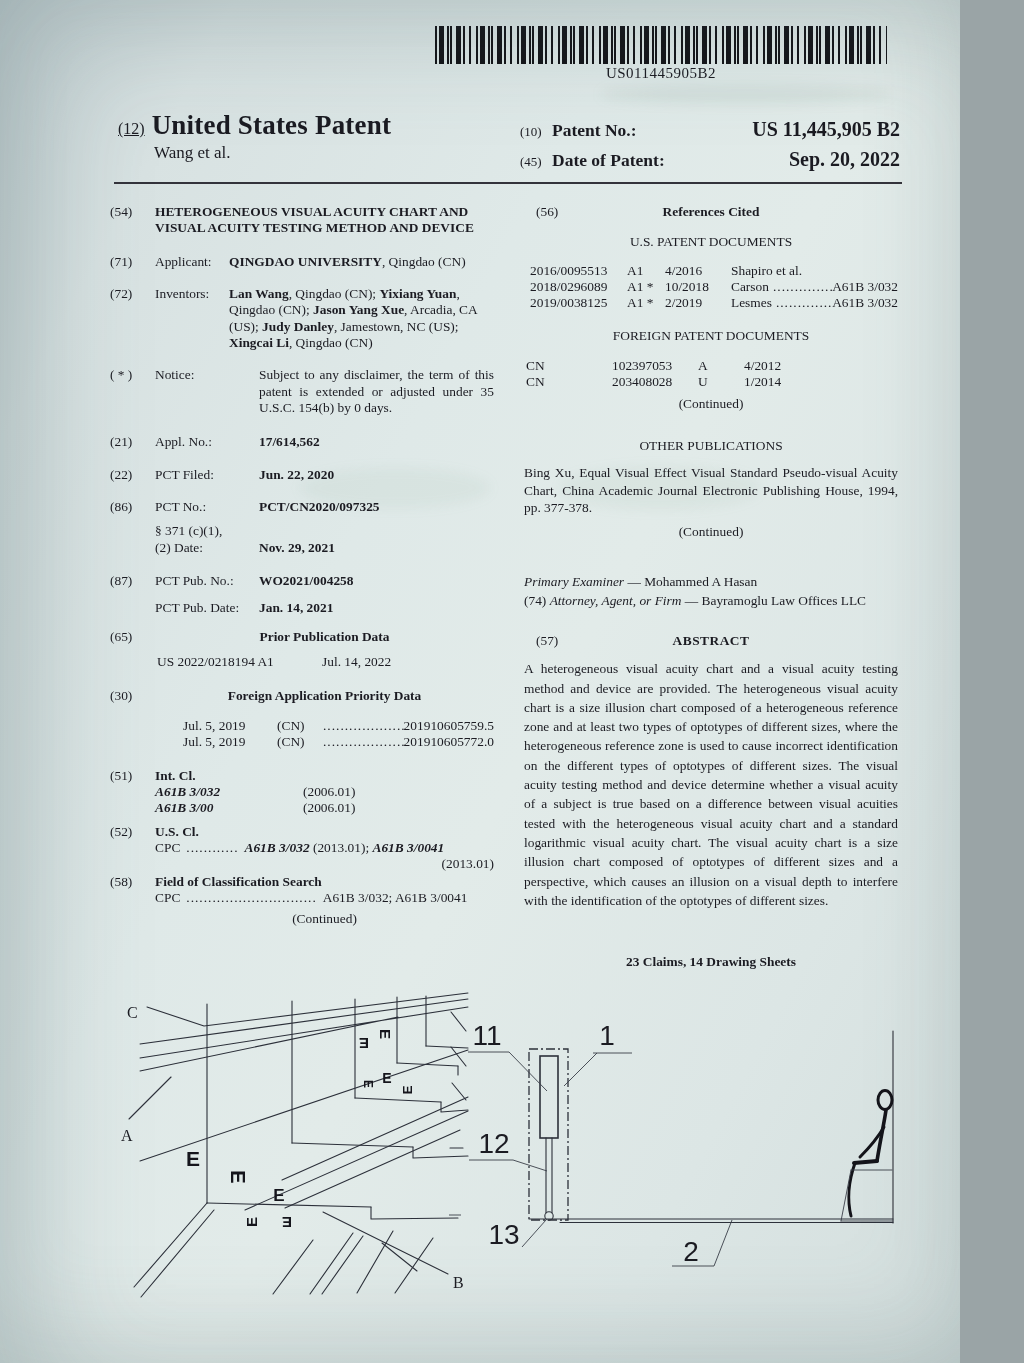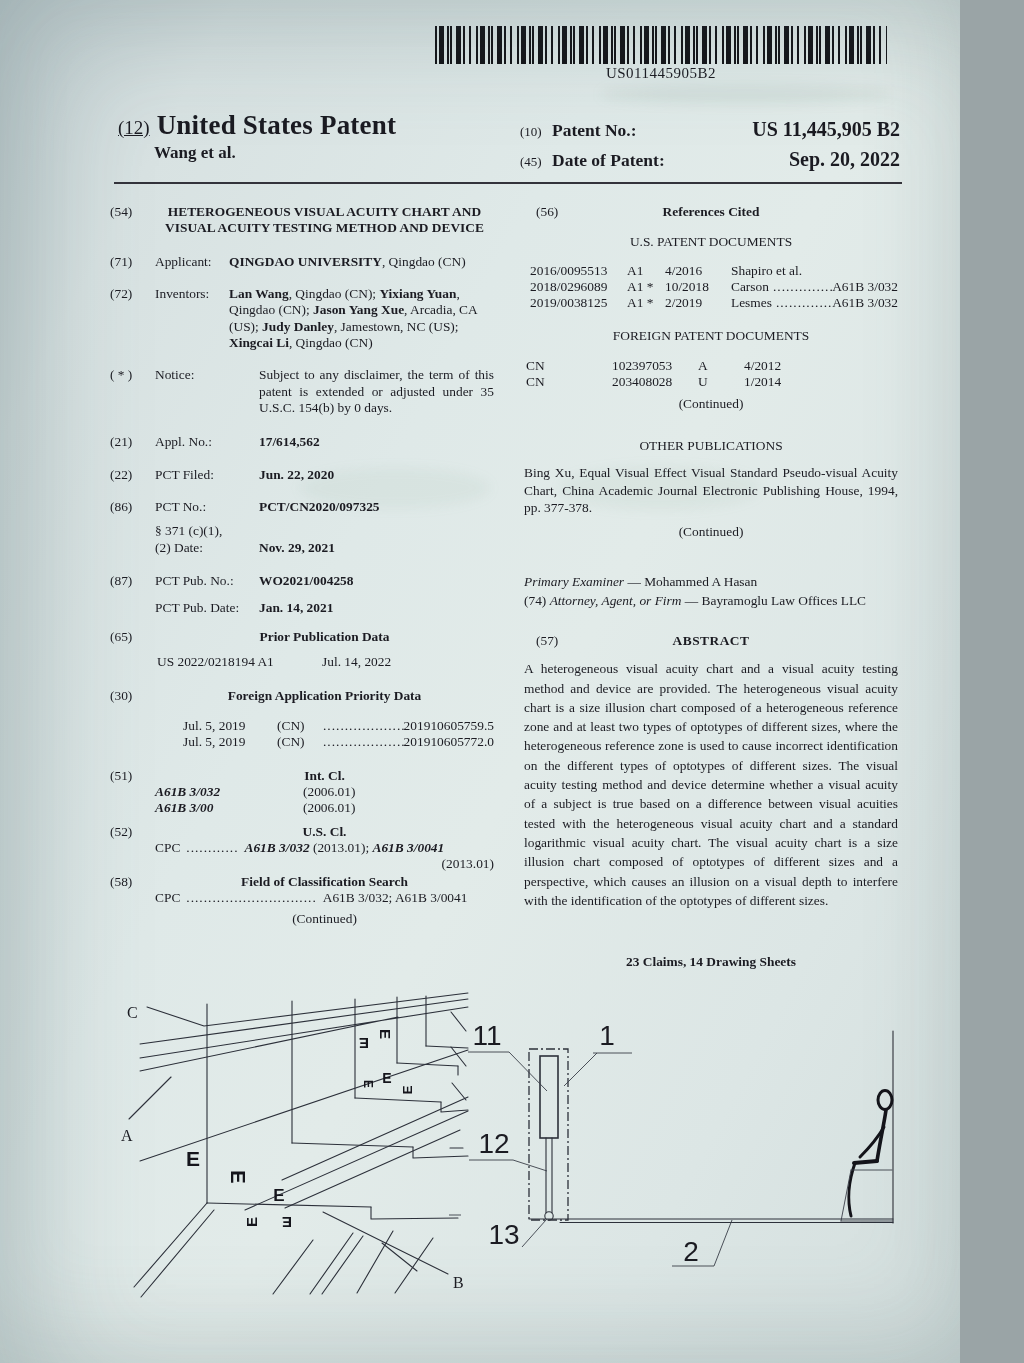--- a/index.html
+++ b/index.html
@@ -28,38 +28,38 @@
       #121216 15px 17px,transparent 17px 21px,
       #121216 21px 26px,transparent 26px 28px,
       #121216 28px 30px,transparent 30px 34px,
       #121216 34px 36px,transparent 36px 41px);
   }
   .barcode-text{font-size:15px;letter-spacing:.5px;margin-top:1px;}
 
   
   .hdr-left{position:absolute;left:118px;top:110px;}
   .t-row{display:flex;align-items:baseline;gap:7px;}
-  .hdr-num{font-size:19px;text-decoration:underline;}
+  .hdr-num{font-size:16px;text-decoration:underline;}
   .hdr-title{font-size:27px;font-weight:bold;letter-spacing:.2px;}
-  .hdr-author{margin-left:36px;margin-top:2px;font-size:17px;font-weight:bold;}
+  .hdr-author{margin-left:36px;margin-top:2px;font-size:17px;font-weight:normal;}
   .hdr-right{position:absolute;left:520px;top:118px;width:380px;}
   .hr-row{display:flex;align-items:baseline;margin-bottom:7px;}
   .hr-num{font-size:13px;width:32px;flex:none;}
   .hr-label{font-size:17.5px;font-weight:bold;}
   .hr-value{margin-left:auto;font-size:20px;font-weight:bold;}
   .hrule{position:absolute;left:114px;top:182px;width:788px;height:2px;background:#33333b;}
 
   
   .col{position:absolute;top:204px;font-size:13.4px;line-height:1.22;}
   .col-left{left:110px;width:384px;}
   .col-right{left:524px;width:374px;}
   .sec{display:flex;margin-bottom:16px;}
   .sec-num{width:45px;flex:none;}
   .sec-body{flex:1;min-width:0;}
-  .b{font-weight:bold;text-align:center;}
+  .b{font-weight:bold;}
   .jst{text-align:justify;}
   .lv{display:flex;}
   .lv-label{width:104px;flex:none;}
   .lv-label.w74{width:74px;}
   .lv-value{font-weight:bold;}
   .center-head{text-align:center;font-weight:bold;}
   .pub-row{display:flex;padding-left:2px;margin-top:9px;}
   .pub-no{width:165px;}
   .prio-row{display:flex;padding-left:28px;}
   .p-date{width:94px;flex:none;}

